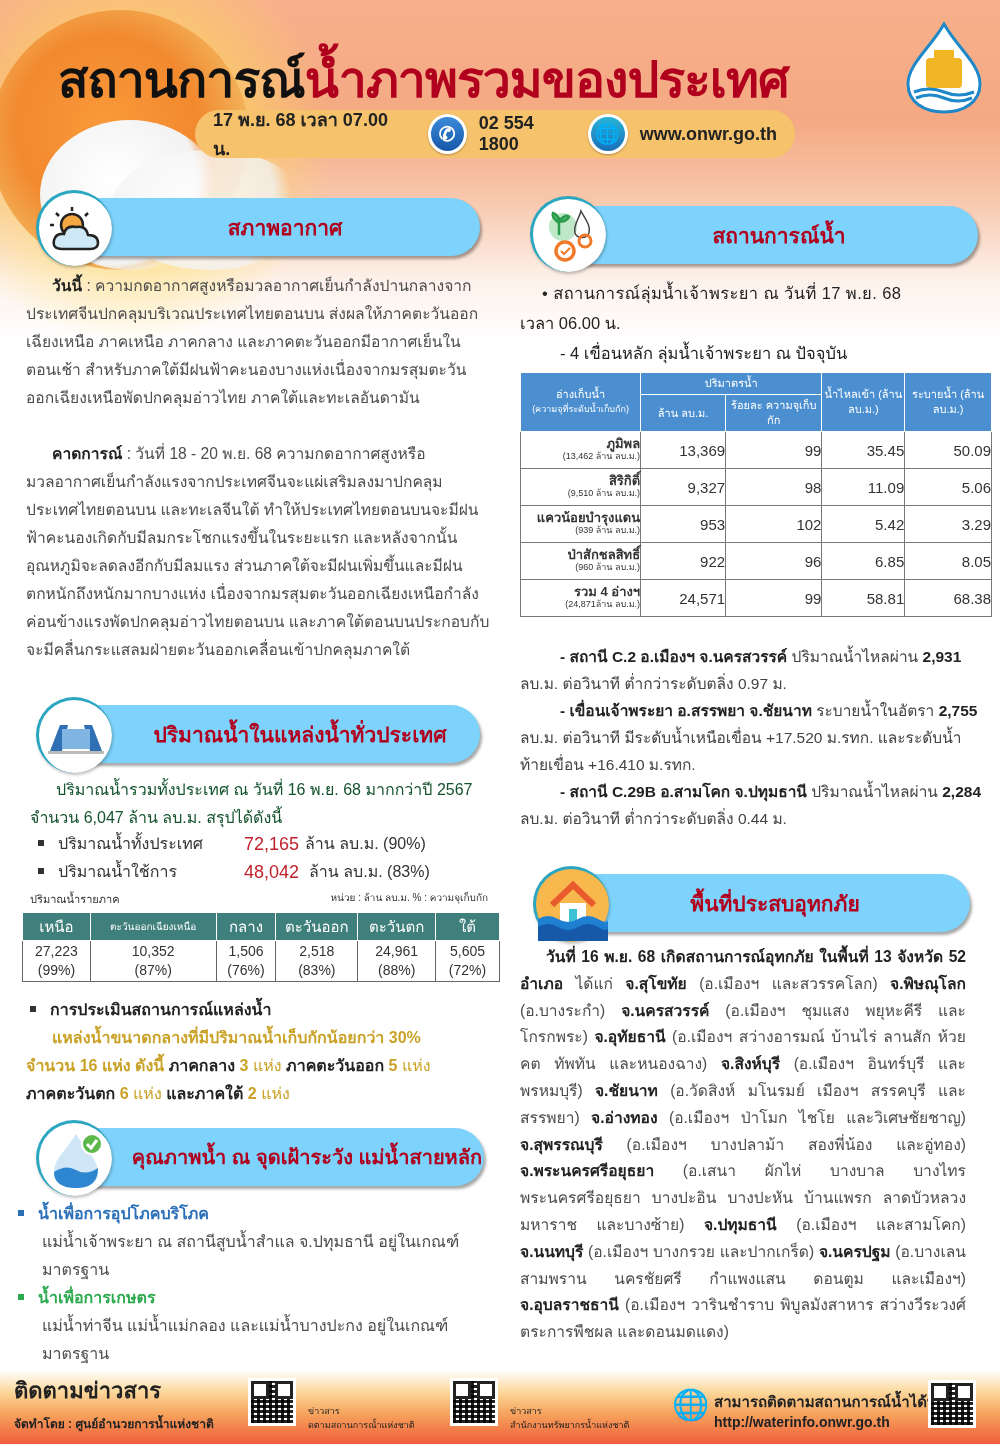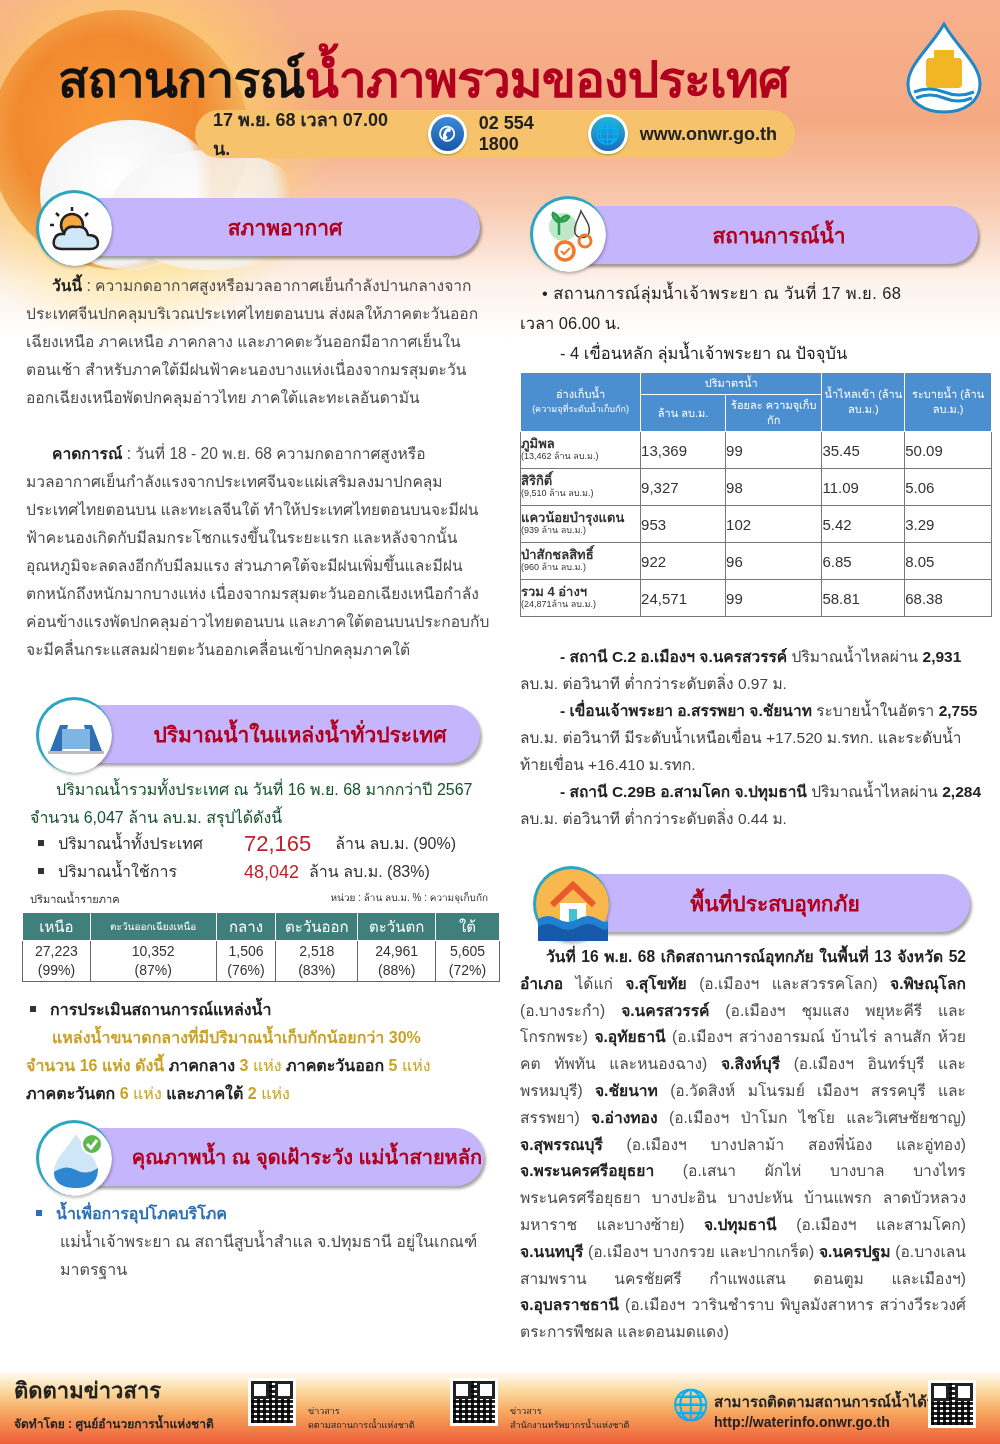--- a/index.html
+++ b/index.html
@@ -10,29 +10,29 @@
   background:radial-gradient(circle at 45% 45%,#f99a3a 0%,#f2892f 45%,#f2b25a 70%,rgba(250,210,120,0) 72%);}
 .sunglow{position:absolute;left:-80px;top:-60px;width:420px;height:400px;border-radius:50%;
   background:radial-gradient(circle,rgba(255,222,90,0.85) 0%,rgba(255,222,90,0.5) 40%,rgba(255,222,90,0) 70%);}
 .cloud{position:absolute;border-radius:50%;background:radial-gradient(circle at 40% 40%,#ffffff 0%,#f2f2f2 60%,rgba(240,240,240,0) 72%);}
 .title{position:absolute;left:58px;top:40px;font-family:"Liberation Sans",sans-serif;font-weight:bold;font-size:50px;letter-spacing:-1px;white-space:nowrap}
 .title .t1{color:#111}
 .title .t2{color:#b0001e}
 .infobar{position:absolute;left:195px;top:110px;width:600px;height:48px;border-radius:24px;background:#f6c26b;display:flex;align-items:center;padding:0 18px;gap:12px;font-family:"Liberation Sans",sans-serif;font-weight:bold;font-size:18px;color:#222}
 .circ-ic{width:40px;height:40px;border-radius:50%;background:linear-gradient(180deg,#3a8bd8,#1657a8);border:3px solid #fff;display:flex;align-items:center;justify-content:center;color:#fff;font-size:20px;box-shadow:0 1px 2px rgba(0,0,0,.3)}
 .logo{position:absolute;left:904px;top:22px;width:80px;height:92px}
-.sec-head{position:absolute;height:58px;border-radius:29px;background:#c4b5fd;box-shadow:2px 3px 3px rgba(0,0,0,0.35);display:flex;align-items:center;justify-content:center;font-family:"Liberation Sans",sans-serif;font-weight:bold;font-size:21px;color:#b0001e}
+.sec-head{position:absolute;height:58px;border-radius:29px;background:#7dd3fc;box-shadow:2px 3px 3px rgba(0,0,0,0.35);display:flex;align-items:center;justify-content:center;font-family:"Liberation Sans",sans-serif;font-weight:bold;font-size:21px;color:#b0001e}
 .sec-ic{position:absolute;width:76px;height:76px;border-radius:50%;background:#fff;border-top:3px solid #2aa6c0;border-left:3px solid #2aa6c0;box-shadow:1px 2px 3px rgba(0,0,0,.25);display:flex;align-items:center;justify-content:center;z-index:2}
 .para{position:absolute;font-family:"Liberation Sans",sans-serif;font-size:15.6px;line-height:28px;color:#4d4d4d}
 .para b{color:#222}
 .indent{text-indent:26px}
 table{border-collapse:collapse;font-family:"Liberation Sans",sans-serif}
 .dam{position:absolute;left:520px;top:372px;width:472px;font-size:15px;color:#333}
 .dam th{background:#4b8fd1;color:#fff;font-weight:normal;font-size:11px;border:1px solid #fff;padding:3px 2px;line-height:15px}
-.dam td{border:1px solid #777;text-align:left;height:37px;font-size:15px}
+.dam td{border:1px solid #777;text-align:right;height:37px;font-size:15px}
 .dam td.nm{font-size:13px;font-weight:bold;line-height:13px}
 .dam td.nm small{display:block;font-size:9px;font-weight:normal}
 .reg{position:absolute;left:22px;top:912px;width:478px;color:#333}
 .reg th{background:#3f7f7c;color:#fff;font-weight:normal;font-size:15px;height:28px;border:1px solid #fff}
 .reg th.sm{font-size:10px}
 .reg td{border:1px solid #666;text-align:center;font-size:14px;line-height:19px;padding:1px 0}
 .gold{color:#c9a227}
 .red{color:#c0222c}
 .blue-b{color:#2a6fb8;font-weight:bold}
 .green-b{color:#2daa4f;font-weight:bold}
@@ -113,21 +113,21 @@
 
 <div class="para" style="left:30px;top:776px;width:470px;font-size:16px;color:#14532d">
   <div class="indent">ปริมาณน้ำรวมทั้งประเทศ ณ วันที่ 16 พ.ย. 68 มากกว่าปี 2567</div>
   <div>จำนวน 6,047 ล้าน ลบ.ม. สรุปได้ดังนี้</div>
 </div>
 
 <div class="para" style="left:30px;top:830px;width:470px;font-size:16px;color:#333">
   <div style="display:flex">
     <span class="bullet-sq" style="align-self:center"></span>
     <span style="width:186px">ปริมาณน้ำทั้งประเทศ</span>
-    <span class="red" style="font-size:22px;margin-right:24px">72,165</span>
+    <span class="red" style="font-size:18px;margin-right:6px">72,165</span>
     <span>ล้าน ลบ.ม. (90%)</span>
   </div>
   <div style="display:flex">
     <span class="bullet-sq" style="align-self:center"></span>
     <span style="width:186px">ปริมาณน้ำใช้การ</span>
     <span class="red" style="font-size:18px;margin-right:10px">48,042</span>
     <span>ล้าน ลบ.ม. (83%)</span>
   </div>
 </div>
 
@@ -203,27 +203,34 @@
 </div>
 <div class="sec-ic" style="left:36px;top:1120px">
   <svg width="60" height="60" viewBox="0 0 60 60">
     <path d="M30 4 C40 20 52 30 52 42 C52 54 42 58 30 58 C18 58 8 54 8 42 C8 30 20 20 30 4Z" fill="#cfe6f7"></path>
     <path d="M8 42 Q20 34 30 40 T52 38 C52 54 42 58 30 58 C18 58 8 54 8 42Z" fill="#2f86d0"></path>
     <circle cx="46" cy="14" r="10" fill="#5cb84a" stroke="#fff" stroke-width="2"></circle>
     <path d="M41 14 L45 18 L51 10" stroke="#fff" stroke-width="3" fill="none"></path>
   </svg>
 </div>
 
-<div class="para" style="left:34px;top:1200px;width:460px;font-size:16px;line-height:28px">
+<div class="para" style="left:16px;top:1200px;width:460px;font-size:16px;line-height:28px">
   <div>
     <div style="display:flex">
         <span class="bullet-sq" style="align-self:center;background:#2a6fb8;margin-left:2px"></span>
         <span class="blue-b">น้ำเพื่อการอุปโภคบริโภค</span>
       </div>
     <div style="padding-left:26px">แม่น้ำเจ้าพระยา ณ สถานีสูบน้ำสำแล จ.ปทุมธานี อยู่ในเกณฑ์มาตรฐาน</div>
+  </div>
+  <div>
+    <div style="display:flex">
+        <span class="bullet-sq" style="align-self:center;background:#2daa4f;margin-left:2px"></span>
+        <span class="green-b">น้ำเพื่อการเกษตร</span>
+      </div>
+    <div style="padding-left:26px">แม่น้ำท่าจีน แม่น้ำแม่กลอง และแม่น้ำบางปะกง อยู่ในเกณฑ์มาตรฐาน</div>
   </div>
 </div>
 
 <div class="sec-head" style="left:560px;top:206px;width:418px;padding-left:20px">
   <span>สถานการณ์น้ำ</span>
 </div>
 <div class="sec-ic" style="left:530px;top:196px">
   <svg width="62" height="62" viewBox="0 0 62 62">
     <circle cx="24" cy="22" r="14" fill="#bfe8c8"></circle>
     <path d="M20 30 L20 12 M20 18 Q12 12 14 8 Q20 10 20 18 M20 16 Q28 8 30 12 Q26 18 20 16" stroke="#2d9b4e" stroke-width="2.5" fill="#5cc270"></path>

